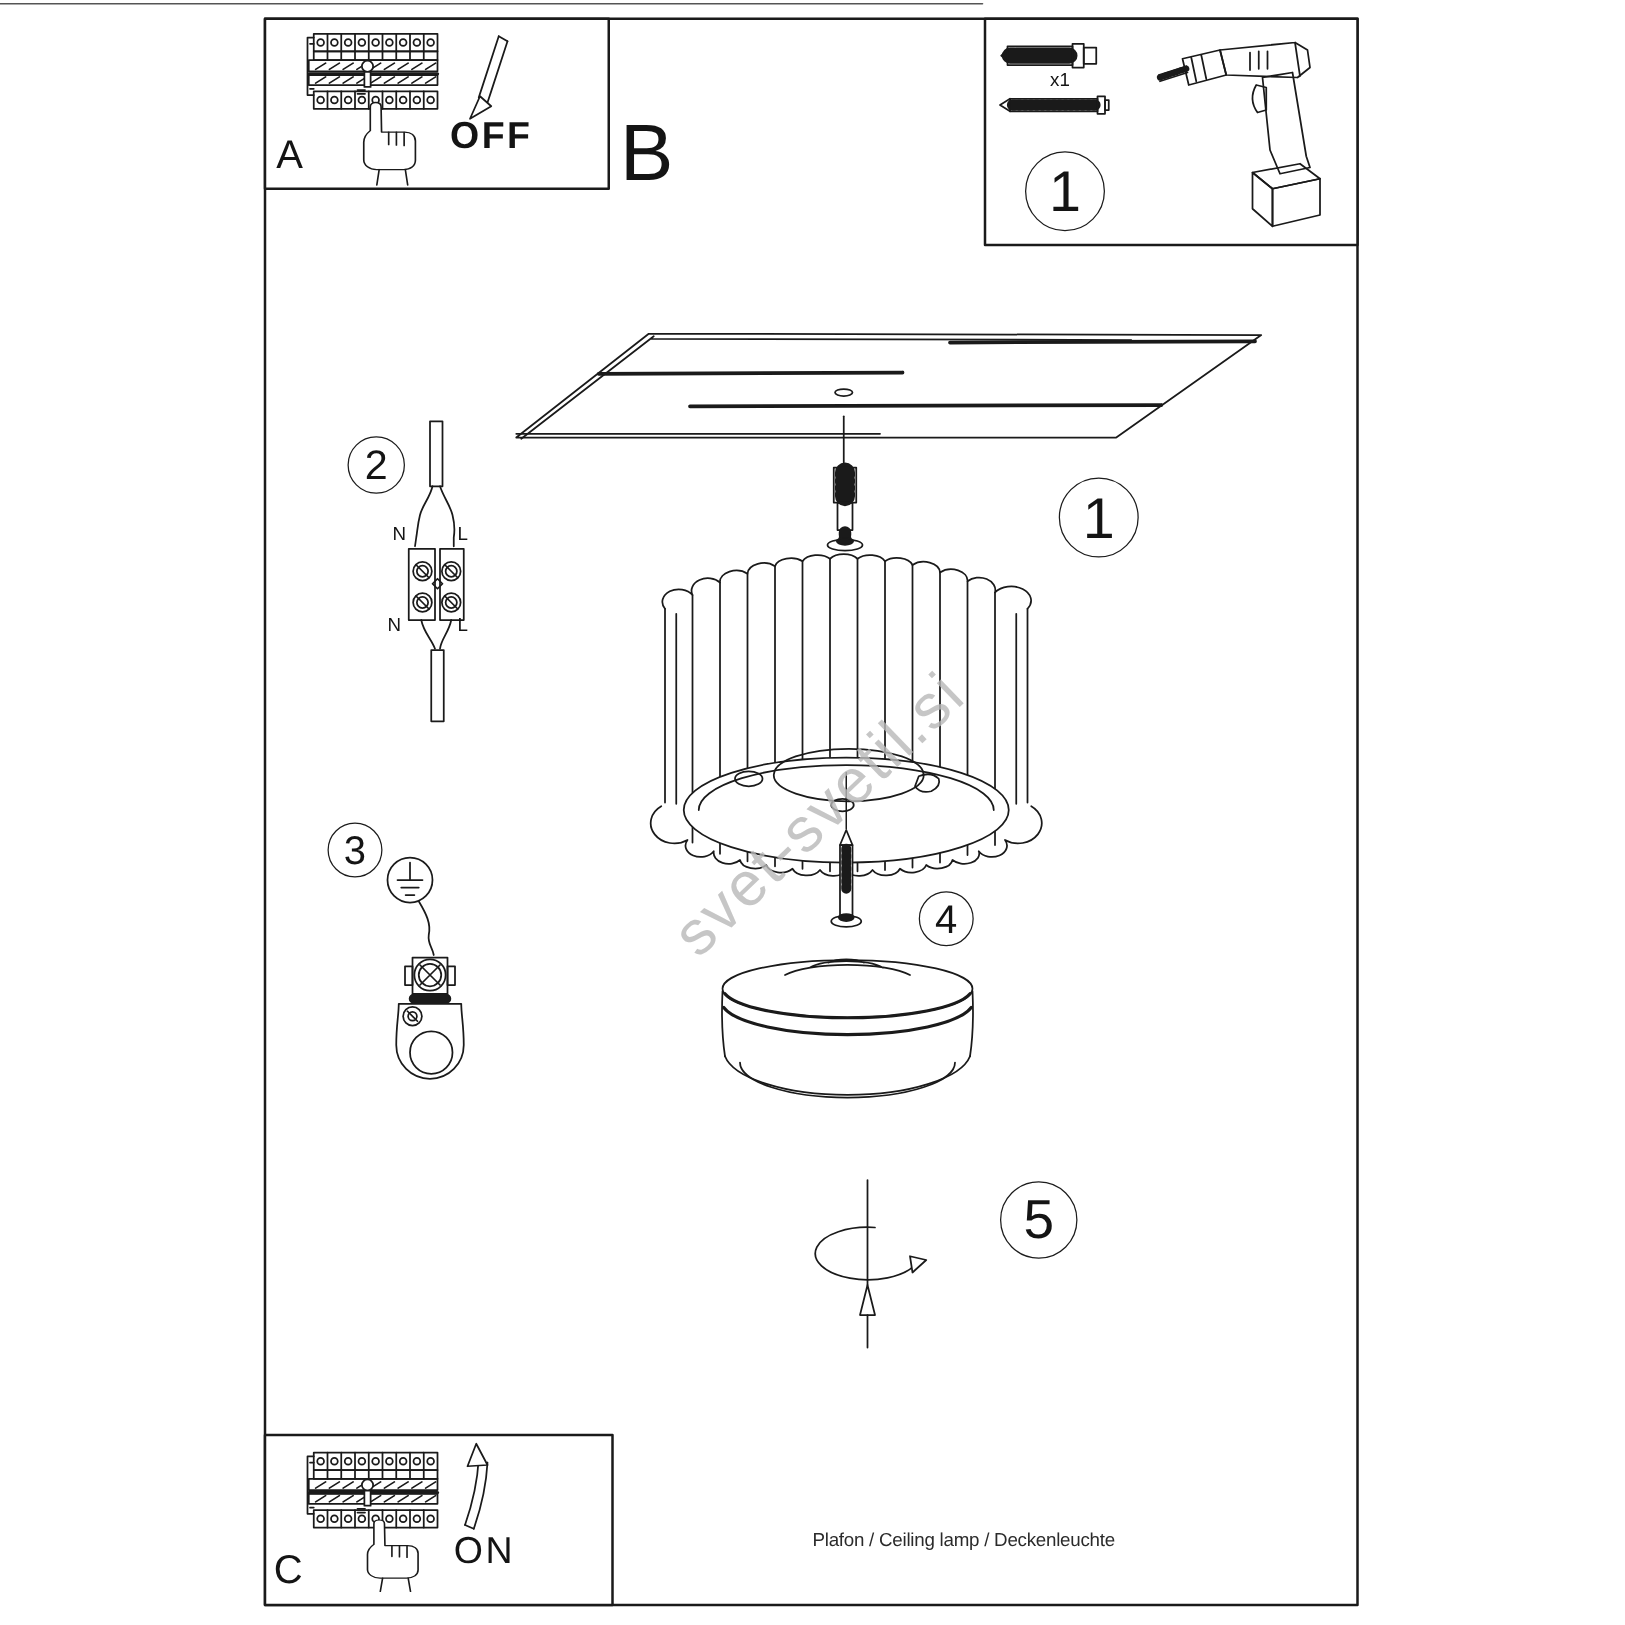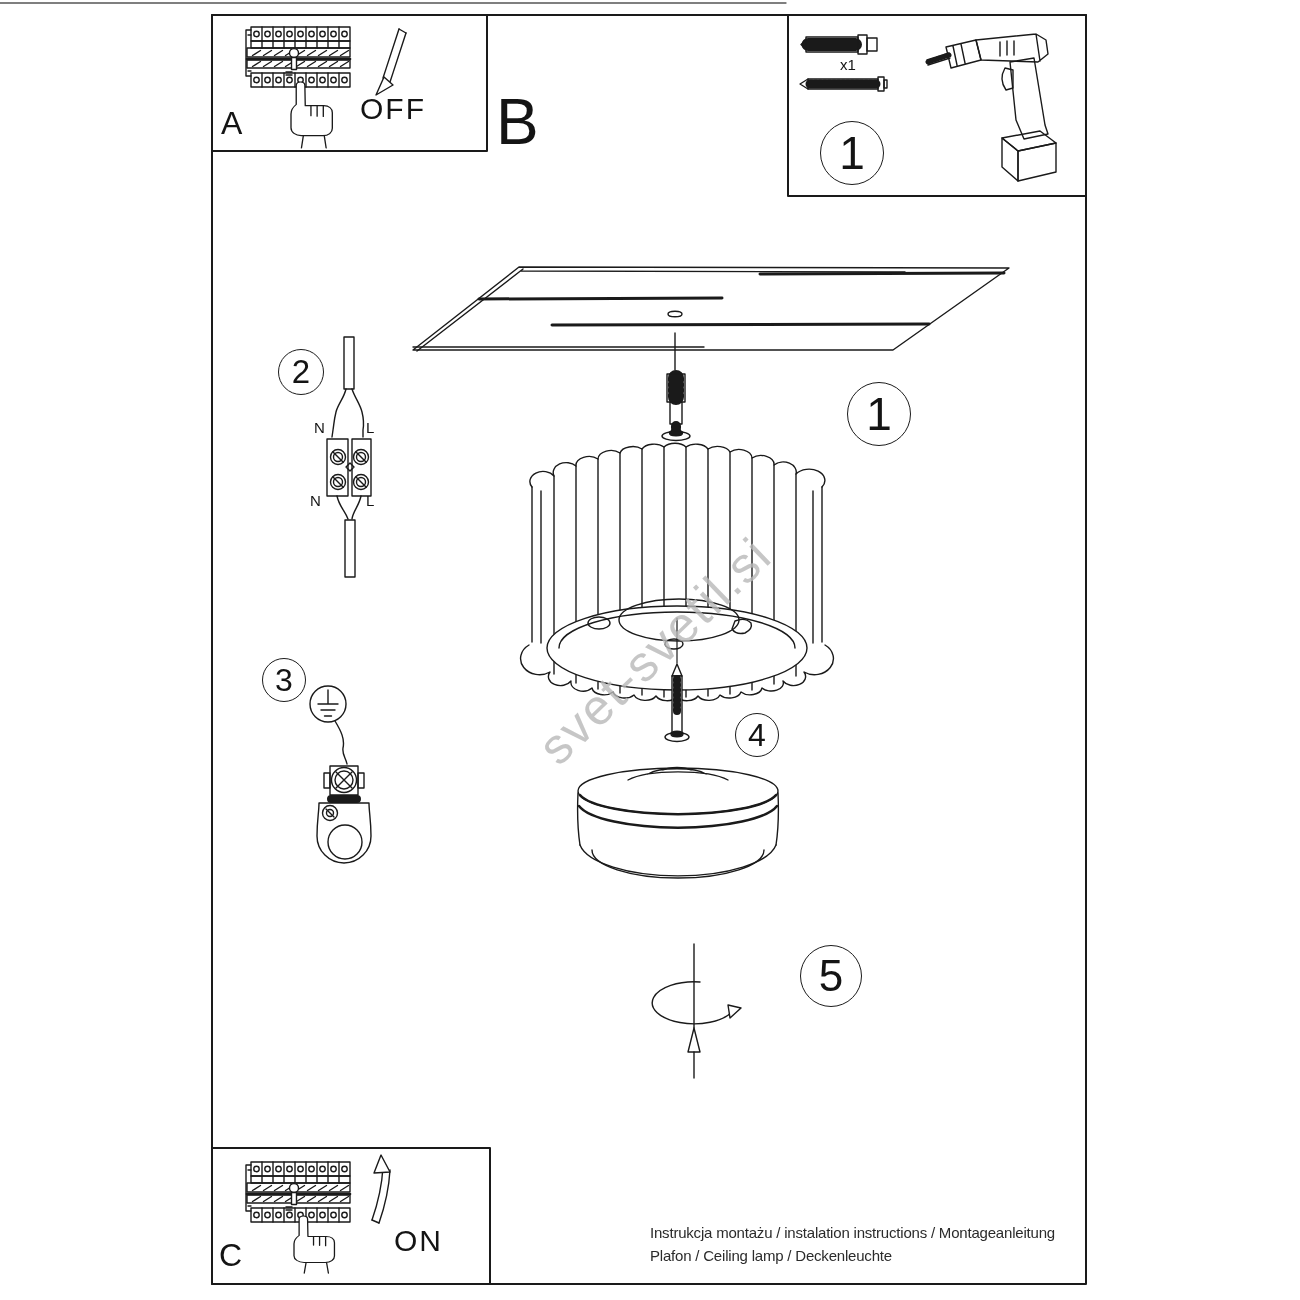--- a/index.html
+++ b/index.html
@@ -238,31 +238,30 @@
     <span>3</span>
   </div>
   <div class="badge" style="left:735px;top:713px;width:42px;height:42px;font-size:32px;">
     <span>4</span>
   </div>
   <div class="badge" style="left:800px;top:945px;width:60px;height:60px;font-size:44px;">
     <span>5</span>
   </div>
 
   <div class="lbl" style="left:221px;top:107px;font-size:32px;">A</div>
-  <div class="lbl" style="left:360px;top:94px;font-size:30px;letter-spacing:2px;">OFF</div>
+  <div class="lbl" style="left:360px;top:94px;font-size:30px;letter-spacing:2px;font-weight:bold;">OFF</div>
   <div class="lbl" style="left:496px;top:90px;font-size:64px;">B</div>
   <div class="lbl" style="left:840px;top:57px;font-size:15px;">x1</div>
 
   <div class="lbl" style="left:314px;top:420px;font-size:15px;">N</div>
   <div class="lbl" style="left:366px;top:420px;font-size:15px;">L</div>
   <div class="lbl" style="left:310px;top:493px;font-size:15px;">N</div>
   <div class="lbl" style="left:366px;top:493px;font-size:15px;">L</div>
 
   <div class="lbl" style="left:219px;top:1239px;font-size:32px;">C</div>
-  <div class="lbl" style="left:363px;top:1226px;font-size:30px;letter-spacing:2px;margin-left:31px;">ON</div>
+  <div class="lbl" style="left:363px;top:1226px;font-size:30px;letter-spacing:2px;">ON</div>
 
   <div class="footer">
-    <div>Instrukcja montażu / instalation instructions / Montageanleitung</div>
     <div>Plafon / Ceiling lamp / Deckenleuchte</div>
   </div>
 
   <div class="watermark">svet-svetil.si</div>
 </div>
 
 </body></html>

